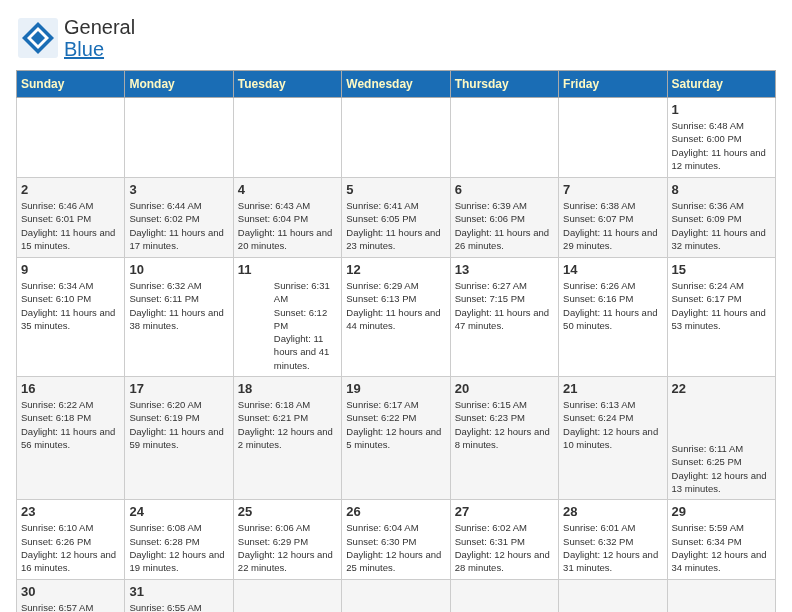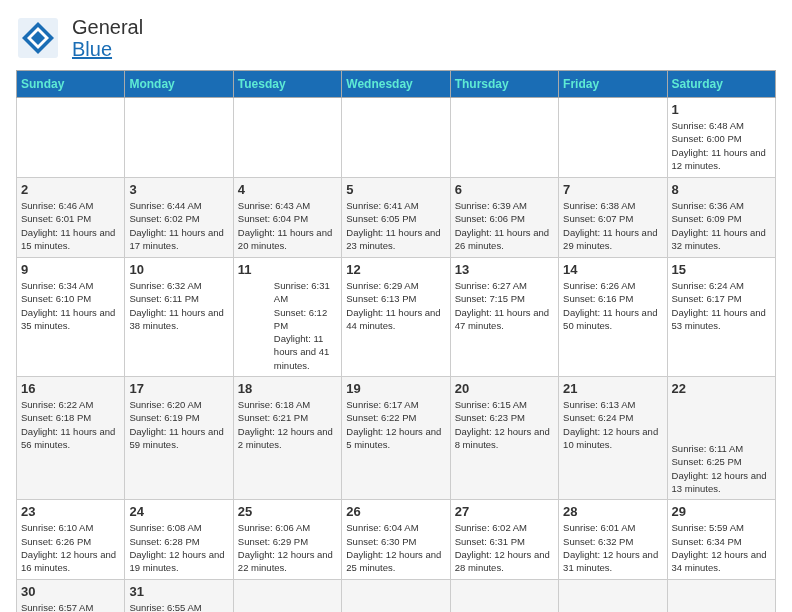--- a/index.html
+++ b/index.html
@@ -12,42 +12,42 @@
     }
     .header {
       display: flex;
       justify-content: space-between;
       align-items: flex-start;
       margin-bottom: 10px;
     }
     .logo {
       display: flex;
       align-items: center;
-      gap: 12px;
+      gap: 4px;
     }
     .title-block {
       text-align: right;
     }
     .month-title {
       font-size: 32px;
       color: #333;
       font-weight: normal;
     }
     .location {
       font-size: 16px;
       color: #555;
     }
     table {
       width: 100%;
       border-collapse: collapse;
       table-layout: fixed;
     }
     thead tr th {
       background-color: #1a6db5;
-      color: #5eead4;
+      color: #fef9c3;
       font-size: 12px;
       padding: 6px 4px;
       text-align: left;
       border: 1px solid #aaa;
     }
     td {
       border: 1px solid #ccc;
       vertical-align: top;
       padding: 4px;
       font-size: 10px;

